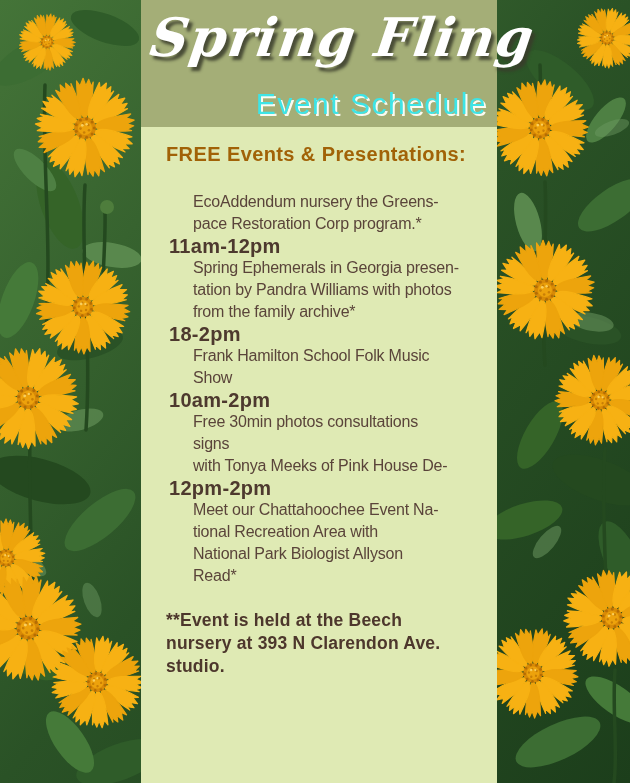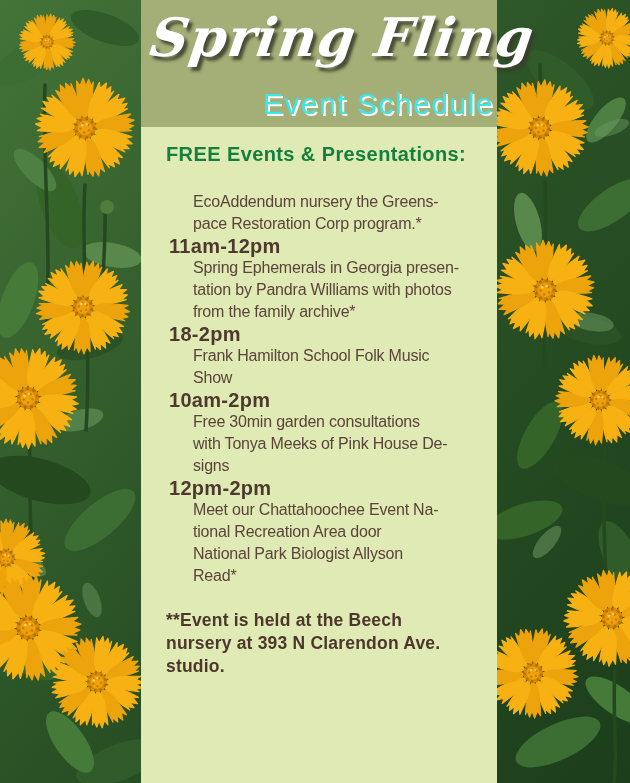--- a/index.html
+++ b/index.html
@@ -27,35 +27,35 @@
   .flyer-title{
     position:absolute;left:10px;top:6px;
     font-family:"DejaVu Serif","Liberation Serif",serif;
     font-style:italic;font-weight:700;font-size:53px;
     color:var(--title);letter-spacing:1px;
     transform:skewX(-8deg);
     text-shadow:4px 4px 3px rgba(58,60,44,0.85);
     white-space:nowrap;
   }
   .flyer-subtitle{
-    position:absolute;right:3px;bottom:6px;
+    position:absolute;right:10px;bottom:6px;
     font-size:30px;font-weight:400;letter-spacing:1.5px;
     color:var(--subtitle);
     text-shadow:2px 2px 0 rgba(255,255,248,0.95);
     white-space:nowrap;
   }
   .panel{
     position:absolute;left:141px;top:127px;width:356px;height:656px;
     background:var(--panel);
     color:var(--text);
   }
   .section-heading{
     margin:16px 0 25px 25px;
     font-size:20px;font-weight:700;letter-spacing:0.4px;
-    color:#15803d;white-space:nowrap;
+    color:#a16207;white-space:nowrap;
   }
   .event-time{
     margin-left:28px;
     font-size:20px;font-weight:700;letter-spacing:0.3px;
     line-height:22px;color:#4d392e;white-space:nowrap;
   }
   .event-line{
     margin-left:52px;
     font-size:16px;font-weight:400;letter-spacing:-0.2px;
     line-height:22px;color:#5a443a;white-space:nowrap;
@@ -578,29 +578,29 @@
     </div>
 
     <div class="event">
       <div class="event-time">18-2pm</div>
       <div class="event-line">Frank Hamilton School Folk Music</div>
       <div class="event-line">Show</div>
     </div>
 
     <div class="event">
       <div class="event-time">10am-2pm</div>
-      <div class="event-line">Free 30min garden consultations</div>
+      <div class="event-line">Free 30min photos consultations</div>
+      <div class="event-line">signs</div>
       <div class="event-line">with Tonya Meeks of Pink House De-</div>
-      <div class="event-line">signs</div>
     </div>
 
     <div class="event">
       <div class="event-time">12pm-2pm</div>
       <div class="event-line">Meet our Chattahoochee Event Na-</div>
-      <div class="event-line">tional Recreation Area door</div>
+      <div class="event-line">tional Recreation Area with</div>
       <div class="event-line">National Park Biologist Allyson</div>
       <div class="event-line">Read*</div>
     </div>
 
     <div class="footnote">
       <div class="footnote-line">**Event is held at the Beech</div>
       <div class="footnote-line">nursery at 393 N Clarendon Ave.</div>
       <div class="footnote-line">studio.</div>
     </div>
   </div>

